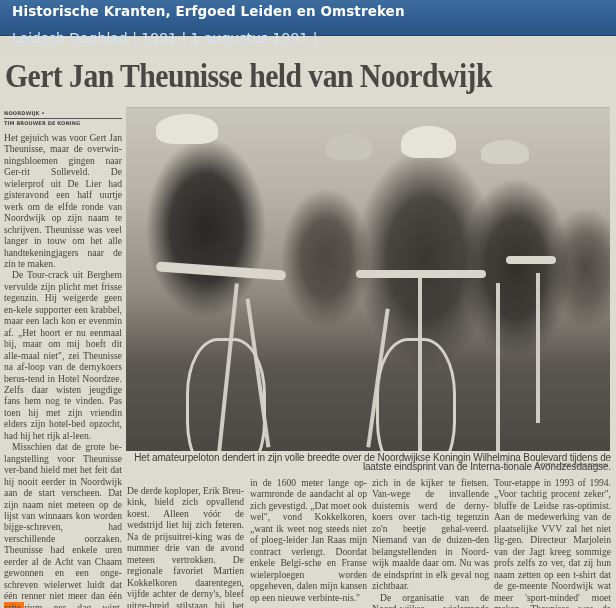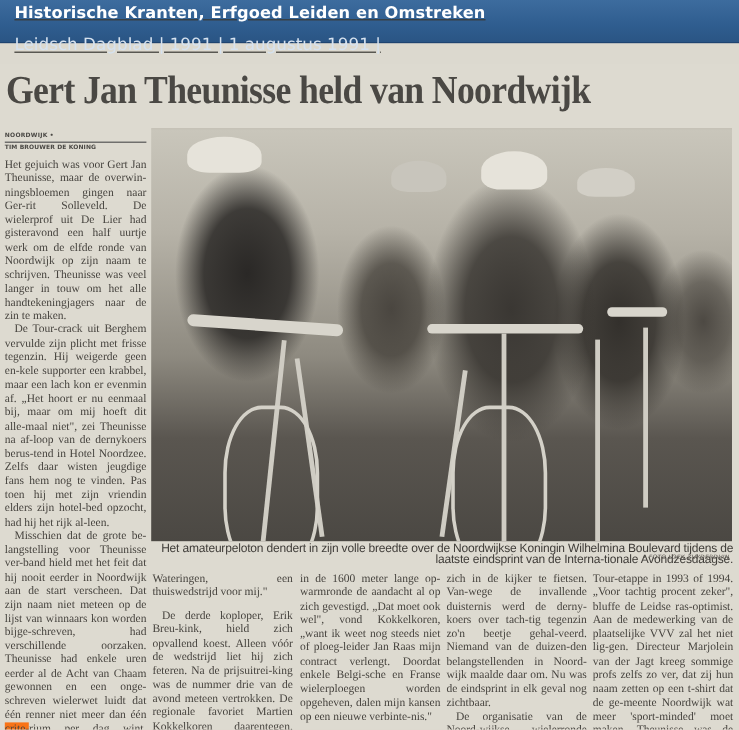--- a/index.html
+++ b/index.html
@@ -8,21 +8,20 @@
       background: #dcd9cf;
       font-family: "DejaVu Serif", serif;
       color: #3a3834;
       position: relative;
     }
     .topbar {
       position: absolute; left: 0; top: 0; width: 616px; height: 36px;
       background: linear-gradient(180deg, #3d6c9e 0%, #2f5d8f 60%, #2a5584 100%);
       border-bottom: 1px solid #1f4470;
       padding: 4px 0 0 12px;
-      text-decoration: underline;
     }
     .topbar .site-title {
       font-family: "DejaVu Sans", sans-serif;
       font-weight: bold; font-size: 13.5px; color: #ffffff; line-height: 15px;
       letter-spacing: 0.1px;
     }
     .topbar .crumbs {
       font-family: "DejaVu Sans", sans-serif;
       font-size: 14px; color: #d6e2ef; line-height: 12px; margin-top: 13px;
     }
@@ -132,21 +131,20 @@
     <div class="frame" style="left:370px;top:175px;height:170px;"></div>
     <div class="frame" style="left:410px;top:165px;height:150px;"></div>
     <div class="wheel" style="left:60px;top:230px;width:80px;height:140px;"></div>
     <div class="wheel" style="left:250px;top:230px;width:80px;height:140px;"></div>
   </div>
 
   <div class="caption">Het amateurpeloton dendert in zijn volle breedte over de Noordwijkse Koningin Wilhelmina Boulevard tijdens de laatste eindsprint van de Interna-tionale Avondzesdaagse.</div>
   <div class="credit">• FOTO LOEK ZUYDERDUIN</div>
 
   <div class="col col2">
-    <p>Wateringen, een thuiswedstrijd voor mij."</p>
     <p class="gap"><span>De derde koploper, Erik Breu-kink, hield zich opvallend koest. Alleen vóór de wedstrijd liet hij zich feteren. Na de prijsuitrei-king was de nummer drie van de avond meteen vertrokken. De regionale favoriet Martien Kokkelkoren daarentegen, vijfde achter de derny's, bleef uitge-breid stilstaan bij het rondje Noordwijk. De 22-jarige Noord-</span></p>
   </div>
 
   <div class="col col3">
     <p>in de 1600 meter lange op-warmronde de aandacht al op zich gevestigd. „Dat moet ook wel", vond Kokkelkoren, „want ik weet nog steeds niet of ploeg-leider Jan Raas mijn contract verlengt. Doordat enkele Belgi-sche en Franse wielerploegen worden opgeheven, dalen mijn kansen op een nieuwe verbinte-nis."</p>
     <p class="gap"><span>De Ronde van Noordwijk duurde te kort om Kokkelkoren </span></p>
   </div>
 
   <div class="col col4">
     <p>zich in de kijker te fietsen. Van-wege de invallende duisternis werd de derny-koers over tach-tig tegenzin zo'n beetje gehal-veerd. Niemand van de duizen-den belangstellenden in Noord-wijk maalde daar om. Nu was de eindsprint in elk geval nog zichtbaar.</p>

